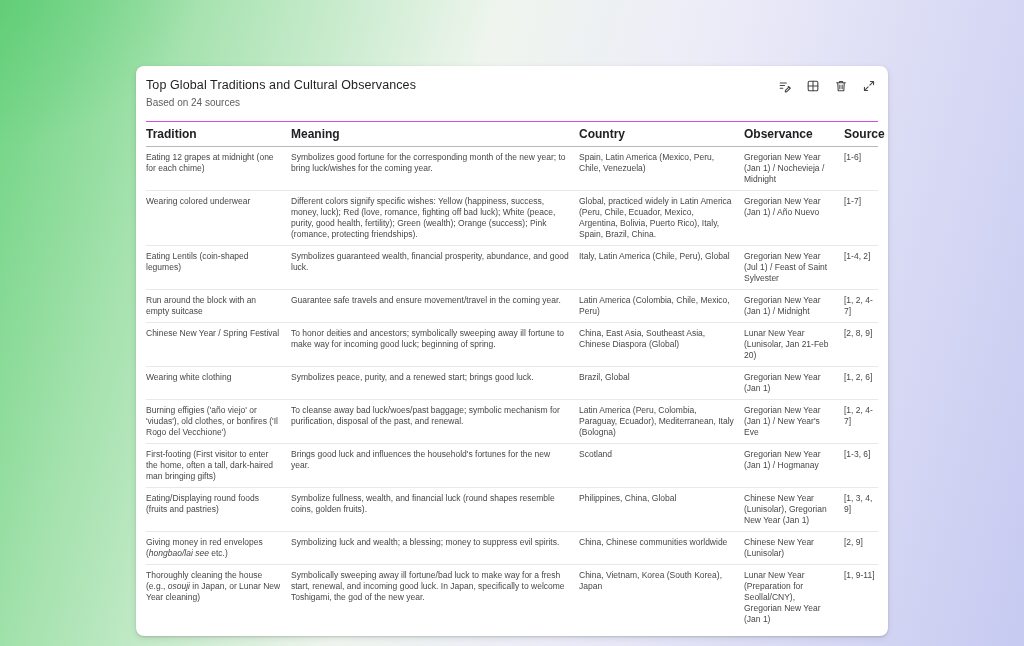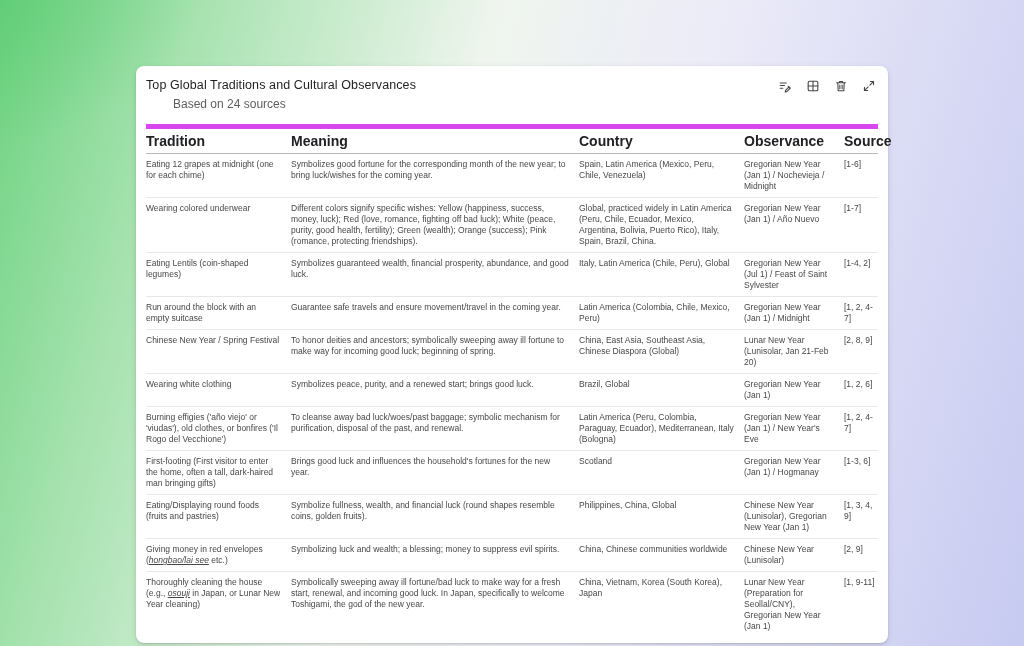--- a/index.html
+++ b/index.html
@@ -12,37 +12,37 @@
     position: relative;
   }
   .card {
     position: absolute; left: 136px; top: 66px; width: 752px;
     background: #ffffff; border-radius: 8px;
     box-shadow: 0 1px 2px rgba(60,64,67,.2), 0 2px 6px rgba(60,64,67,.12);
     padding: 12px 10px 6px 10px; box-sizing: border-box;
   }
   .card-header { display: flex; justify-content: space-between; align-items: flex-start; }
   .title { font-size: 12.5px; font-weight: 400; color: #1f1f1f; letter-spacing: .1px; }
-  .subtitle { font-size: 12px; color: #5e5e5e; margin-top: 5px; margin-left: 27px; }
+  .subtitle { font-size: 10px; color: #5e5e5e; margin-top: 5px; }
   .toolbar { display: flex; gap: 13px; align-items: center; padding-top: 2px; padding-right: 2px; }
   .icon-btn { background: none; border: none; padding: 0; width: 15px; height: 15px; cursor: pointer; display: inline-flex; align-items: center; justify-content: center; }
   .icon-btn svg { width: 14px; height: 14px; stroke: #474747; fill: none; stroke-width: 1.25; stroke-linecap: round; stroke-linejoin: round; }
   table { width: 732px; border-collapse: collapse; table-layout: fixed; margin-top: 13px; }
   thead th {
-    text-align: left; font-size: 14px; font-weight: 700; color: #202124;
-    padding: 6px 10px 6px 0; border-top: 5px solid #d946ef; border-bottom: 1px solid #b7bab8;
+    text-align: left; font-size: 12px; font-weight: 700; color: #202124;
+    padding: 6px 10px 6px 0; border-top: 1px solid #d946ef; border-bottom: 1px solid #b7bab8;
     line-height: 12px;
   }
   tbody td {
     font-size: 8.5px; line-height: 11px; color: #474747; vertical-align: top;
     padding: 5px 10px 5px 0;
   }
   tbody tr + tr td { border-top: 1px solid #e8e8e8; }
   th:last-child, td:last-child { padding-right: 0; }
-  td i { font-style: italic; text-decoration: underline; }
+  td i { font-style: italic; }
 </style>
 </head>
 <body>
 
 <div class="card">
   <div class="card-header">
     <div>
       <div class="title">Top Global Traditions and Cultural Observances</div>
       <div class="subtitle">Based on 24 sources</div>
     </div>

